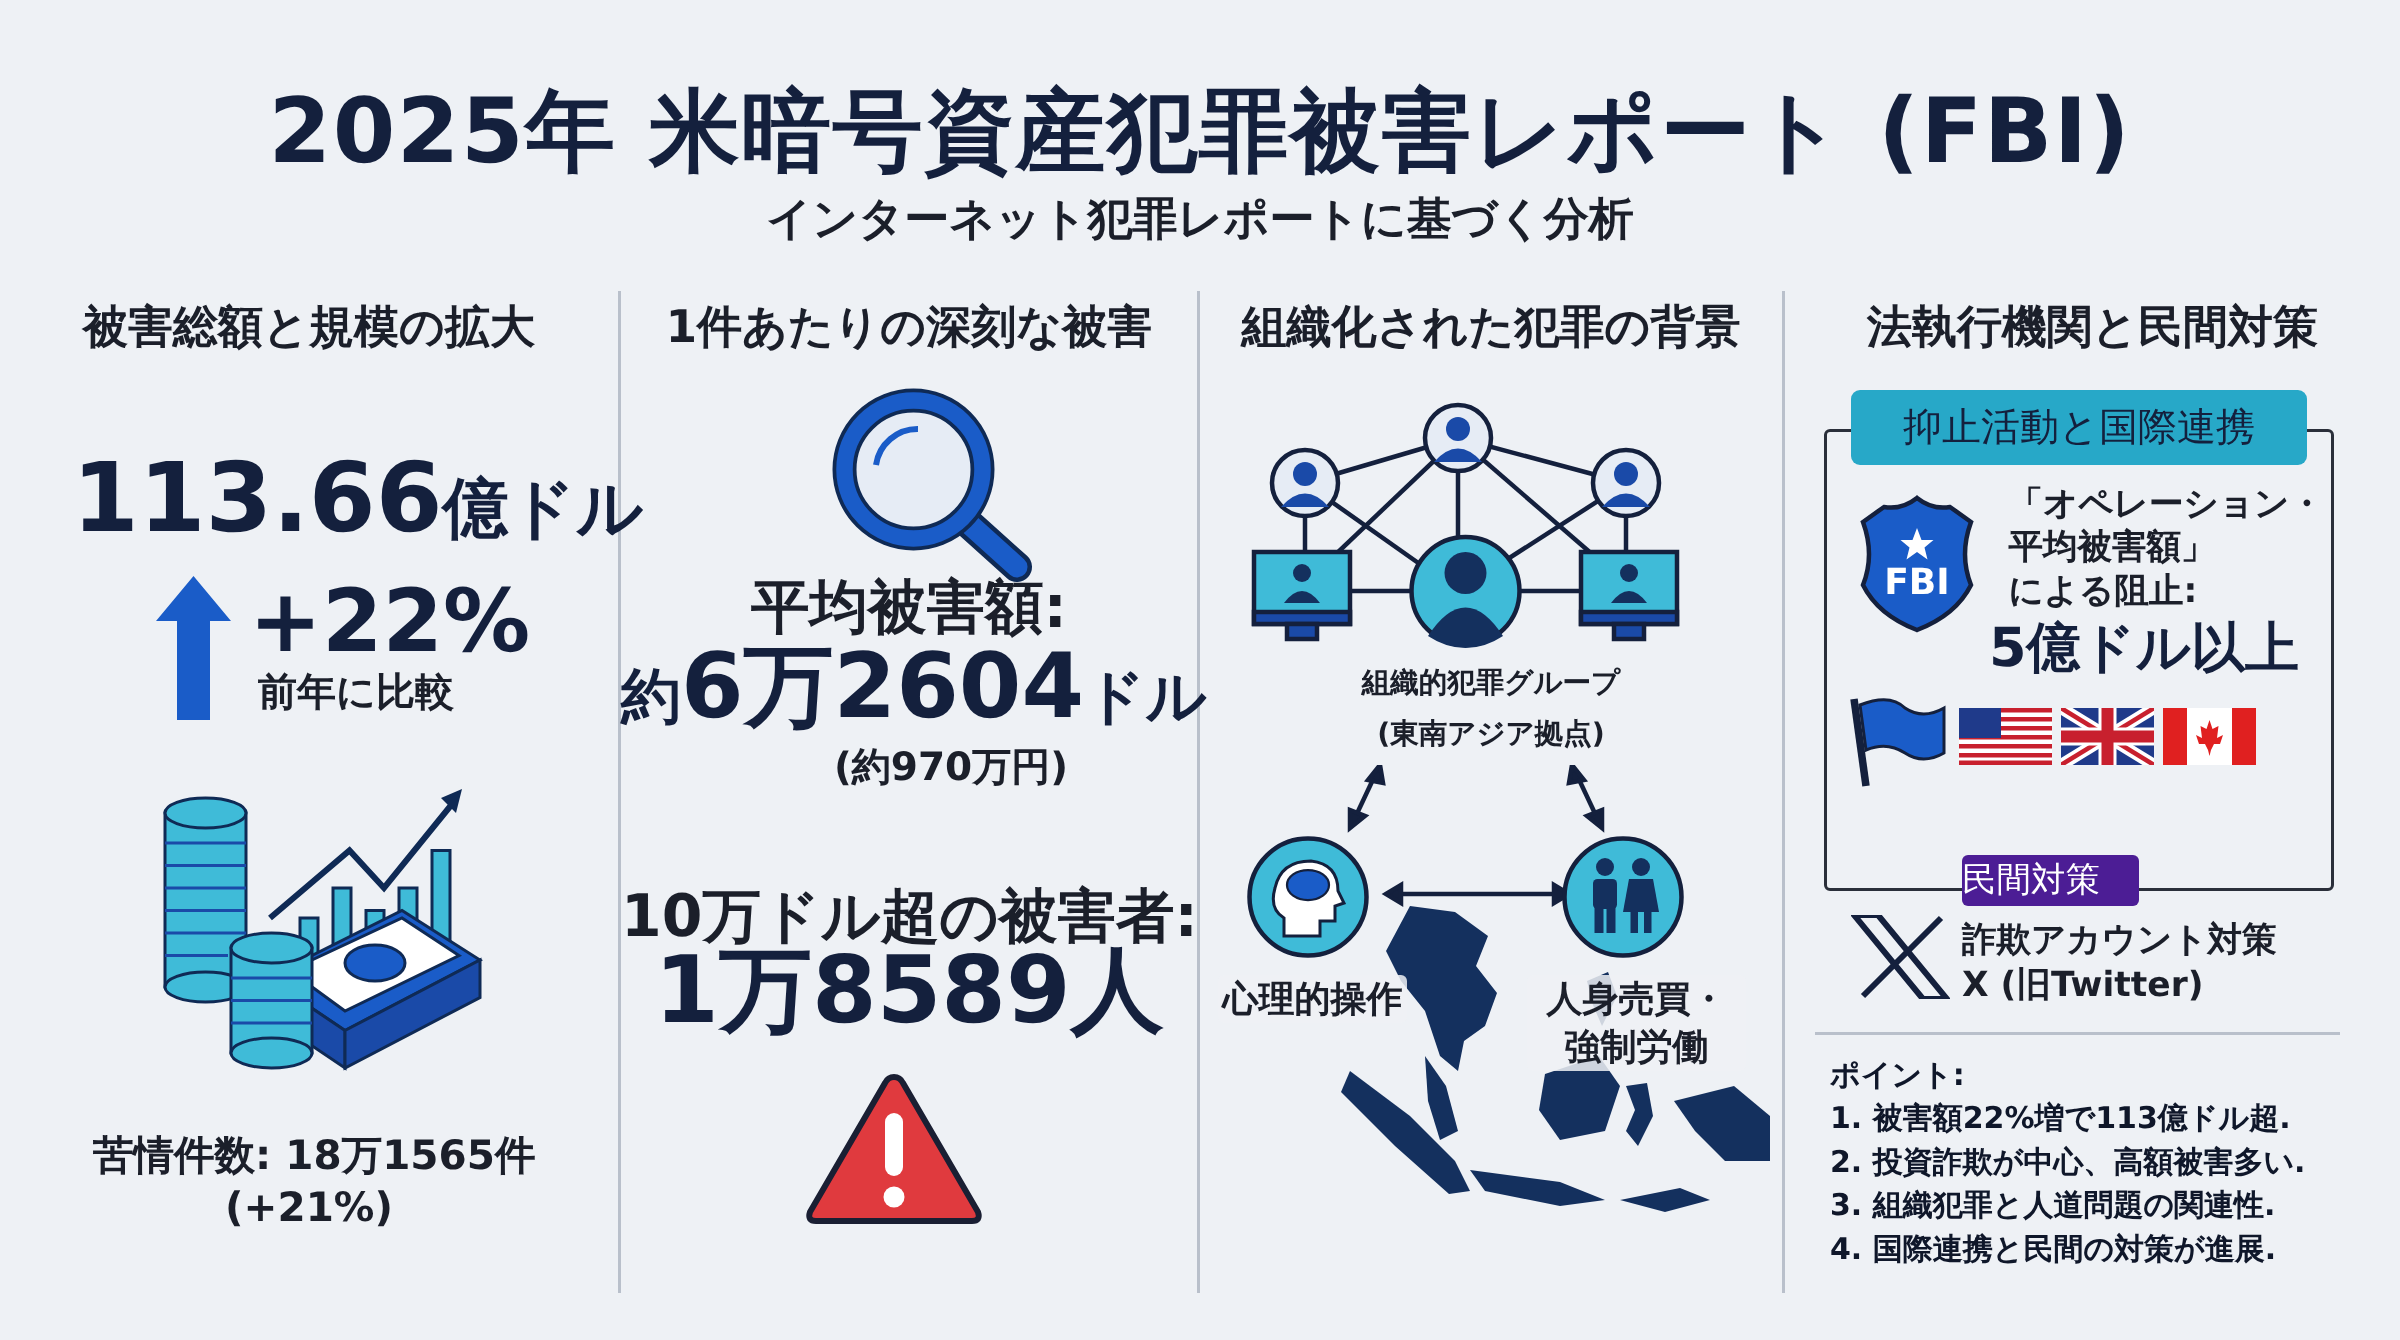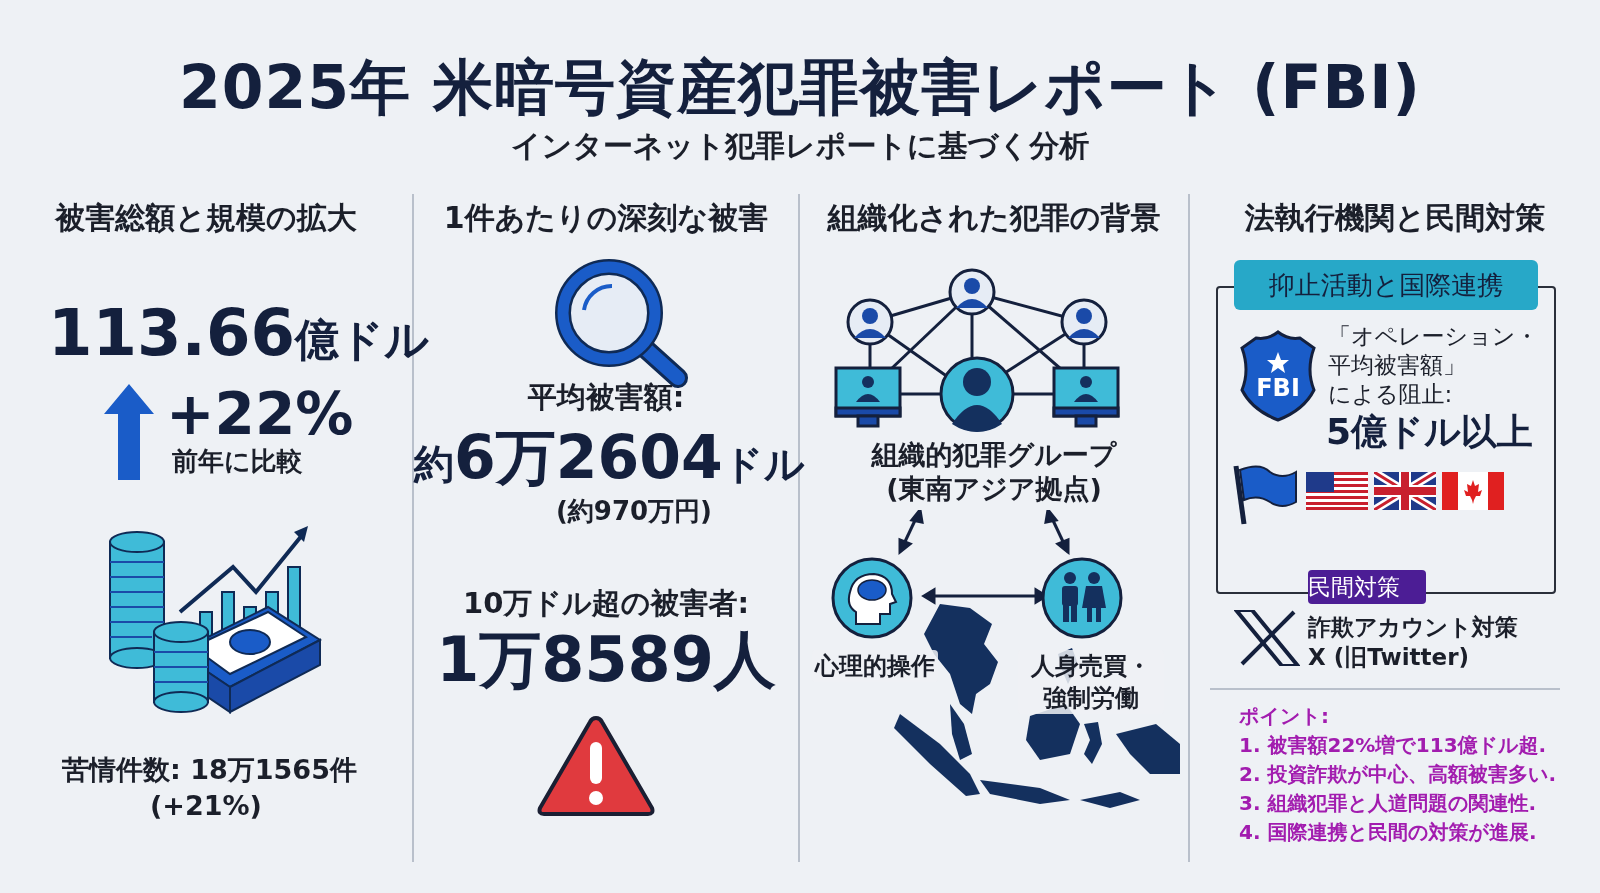--- a/index.html
+++ b/index.html
@@ -30,49 +30,49 @@
   .center { text-align: center; }
 
   
   .big-amount { font-size: 64px; font-weight: bold; color: #14203d; white-space: nowrap; }
   .big-amount .unit { font-size: 44px; }
   .pct { font-size: 58px; font-weight: bold; color: #14203d; }
   .cmp { font-size: 26px; font-weight: bold; color: #1b1f2a; }
   .complaints { font-size: 27px; font-weight: bold; color: #1b1f2a; white-space: nowrap; }
 
   
-  .label-md { font-size: 29px; font-weight: bold; color: #1b1f2a; white-space: nowrap; }
+  .label-md { font-size: 39px; font-weight: bold; color: #1b1f2a; white-space: nowrap; }
   .avg-amount { font-size: 60px; font-weight: bold; color: #14203d; white-space: nowrap; }
   .avg-amount .small { font-size: 40px; }
   .yen { font-size: 26px; font-weight: bold; color: #1b1f2a; }
   .victims { font-size: 62px; font-weight: bold; color: #14203d; white-space: nowrap; }
 
   
-  .net-label { font-size: 27px; font-weight: bold; color: #1b1f2a; line-height: 34px; }
+  .net-label { font-size: 19px; font-weight: bold; color: #1b1f2a; line-height: 34px; }
   .node-label { font-size: 24px; font-weight: bold; color: #1b1f2a; line-height: 32px;
     background: rgba(238,241,245,0.85); padding: 0 3px; border-radius: 4px; }
 
   
   .box {
     position: absolute; border: 2px solid #2a2f3a; border-radius: 4px; background: transparent;
   }
   .banner {
     position: absolute; background: #27a8c8; border-radius: 6px; color: #14203d;
     font-size: 26px; font-weight: normal; text-align: center; line-height: 50px;
   }
-  .op-text { font-size: 23px; font-weight: normal; color: #1b1f2a; line-height: 29px; }
+  .op-text { font-size: 23px; font-weight: bold; color: #1b1f2a; line-height: 29px; margin-left: 11px; }
   .op-value { font-size: 36px; font-weight: bold; color: #14203d; }
   .init-text { font-size: 24px; font-weight: bold; color: #1b1f2a; }
   .private-tag {
     position: absolute; background: #4c1d95; color: #ffffff; font-size: 23px; font-weight: normal;
     border-radius: 4px; text-align: left; line-height: 34px;
   }
   .x-text { font-size: 23px; font-weight: bold; color: #1b1f2a; line-height: 30px; }
   .hr { position: absolute; height: 2px; background: #b9c0cb; }
-  .points { font-size: 20px; font-weight: bold; color: #a21caf; line-height: 29px; margin-left: 19px; }
+  .points { font-size: 20px; font-weight: bold; color: #0f172a; line-height: 29px; }
 </style>
 </head>
 <body>
 
 <div class="title">2025年 米暗号資産犯罪被害レポート (FBI)</div>
 <div class="subtitle">インターネット犯罪レポートに基づく分析</div>
 
 <div class="divider" style="left:412px"></div>
 <div class="divider" style="left:798px"></div>
 <div class="divider" style="left:1188px"></div>

